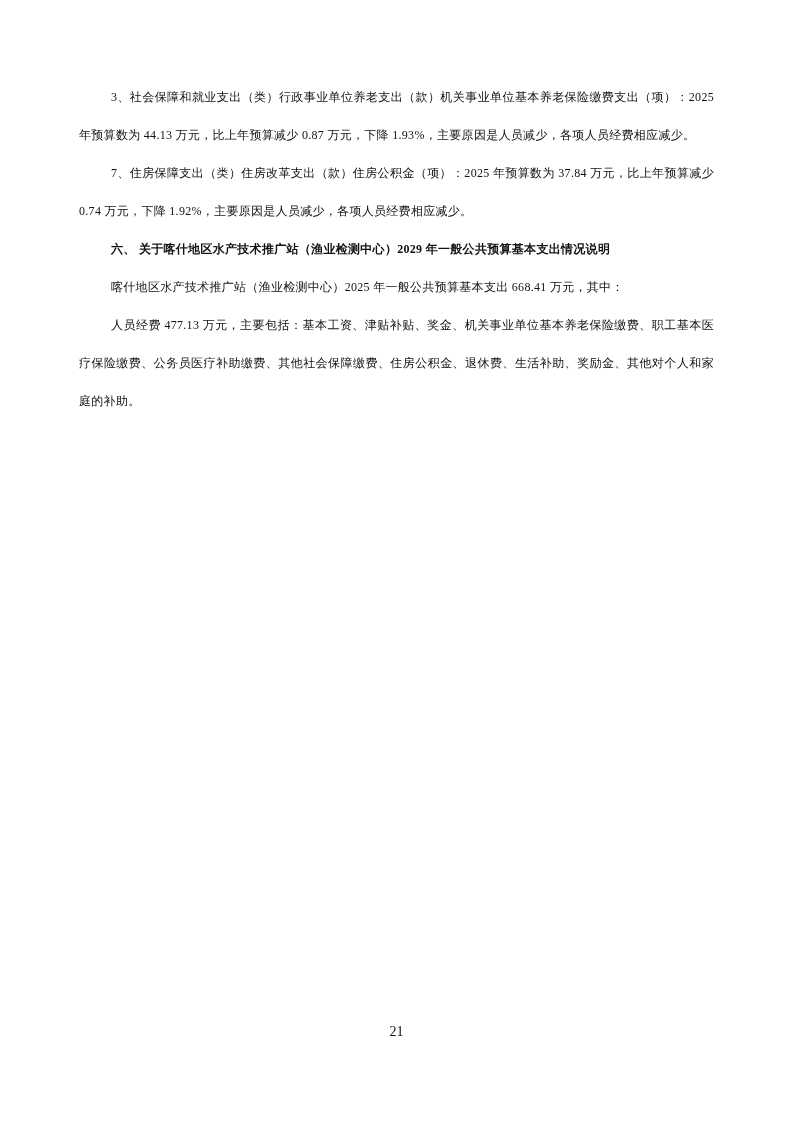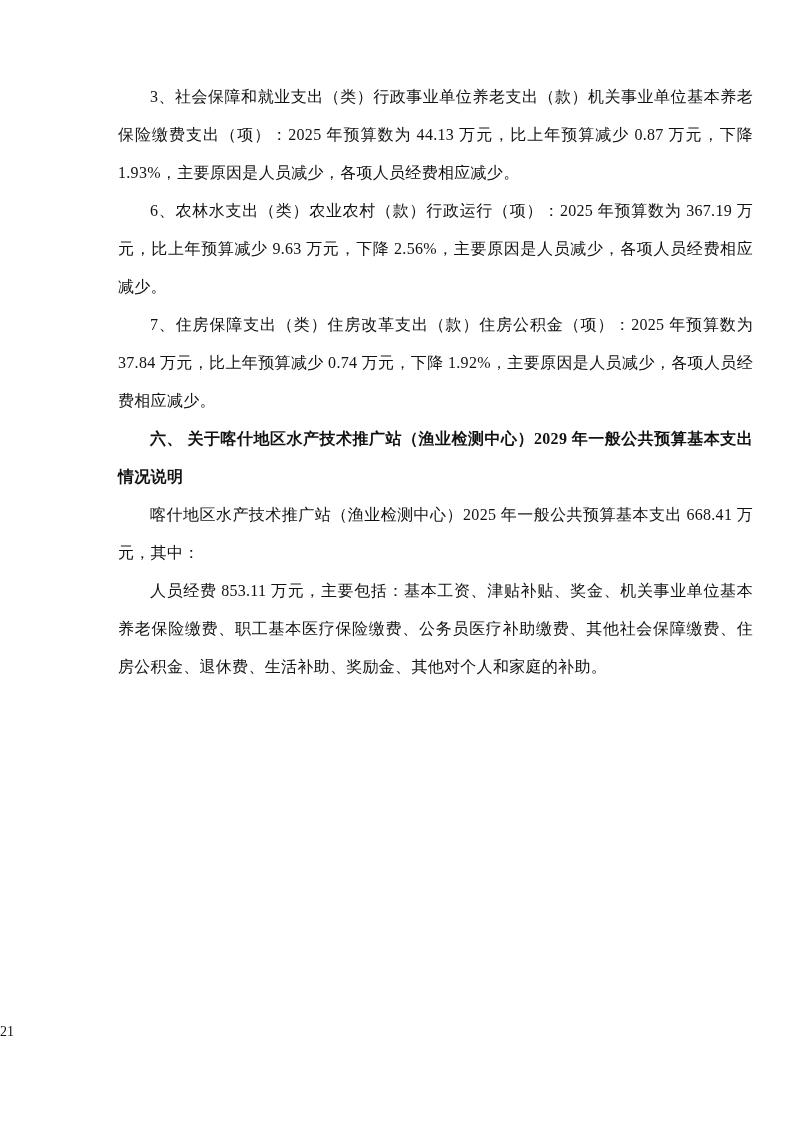--- a/index.html
+++ b/index.html
@@ -14,52 +14,50 @@
     background: #ffffff;
     color: #121212;
     font-family: "Liberation Serif", "DejaVu Serif", serif;
     overflow: hidden;
   }
   .content {
     position: absolute;
     left: 79px;
     top: 78px;
     width: 635px;
-    font-size: 16px;
+    font-size: 12px;
     line-height: 38px;
     text-align: justify;
     text-justify: inter-ideograph;
     letter-spacing: 0.3px;
-    margin-left: 39px;
   }
   .content p {
     margin: 0;
     padding: 0;
     text-indent: 32px;
   }
   .content p.heading {
     font-weight: bold;
   }
   .footer {
     position: absolute;
     top: 1022px;
     left: 0;
     width: 793px;
-    text-align: left;
+    text-align: center;
     font-size: 14px;
     line-height: 20px;
     color: #121212;
   }
 </style>
 </head>
 <body>
 
 <div class="page">
   <div class="content">
     <p class="body">3、社会保障和就业支出（类）行政事业单位养老支出（款）机关事业单位基本养老保险缴费支出（项）：2025 年预算数为 44.13 万元，比上年预算减少 0.87 万元，下降 1.93%，主要原因是人员减少，各项人员经费相应减少。</p>
-    <p class="body">6、农林水支出（类）农业农村（款）行政运行（项）：2025 年预算数为 367.19 万元，比上年预算减少 9.63 万元，下降 2.56%，主要原因是人员减少，各项人员经费相应减少。</p>
     <p class="body">7、住房保障支出（类）住房改革支出（款）住房公积金（项）：2025 年预算数为 37.84 万元，比上年预算减少 0.74 万元，下降 1.92%，主要原因是人员减少，各项人员经费相应减少。</p>
     <p class="heading">六、 关于喀什地区水产技术推广站（渔业检测中心）2029 年一般公共预算基本支出情况说明</p>
     <p class="body">喀什地区水产技术推广站（渔业检测中心）2025 年一般公共预算基本支出 668.41 万元，其中：</p>
-    <p class="body">人员经费 853.11 万元，主要包括：基本工资、津贴补贴、奖金、机关事业单位基本养老保险缴费、职工基本医疗保险缴费、公务员医疗补助缴费、其他社会保障缴费、住房公积金、退休费、生活补助、奖励金、其他对个人和家庭的补助。</p>
+    <p class="body">人员经费 477.13 万元，主要包括：基本工资、津贴补贴、奖金、机关事业单位基本养老保险缴费、职工基本医疗保险缴费、公务员医疗补助缴费、其他社会保障缴费、住房公积金、退休费、生活补助、奖励金、其他对个人和家庭的补助。</p>
   </div>
   <div class="footer">21</div>
 </div>
 
 </body></html>

